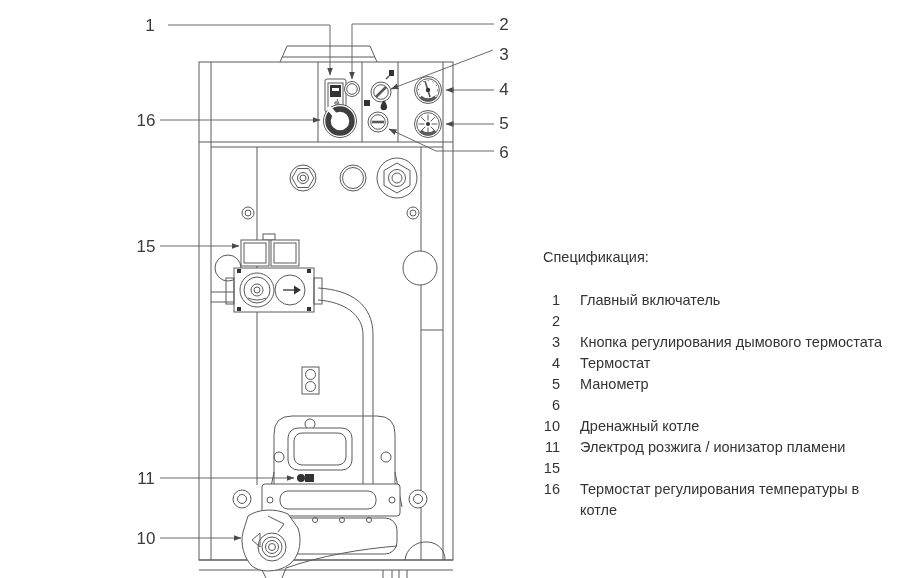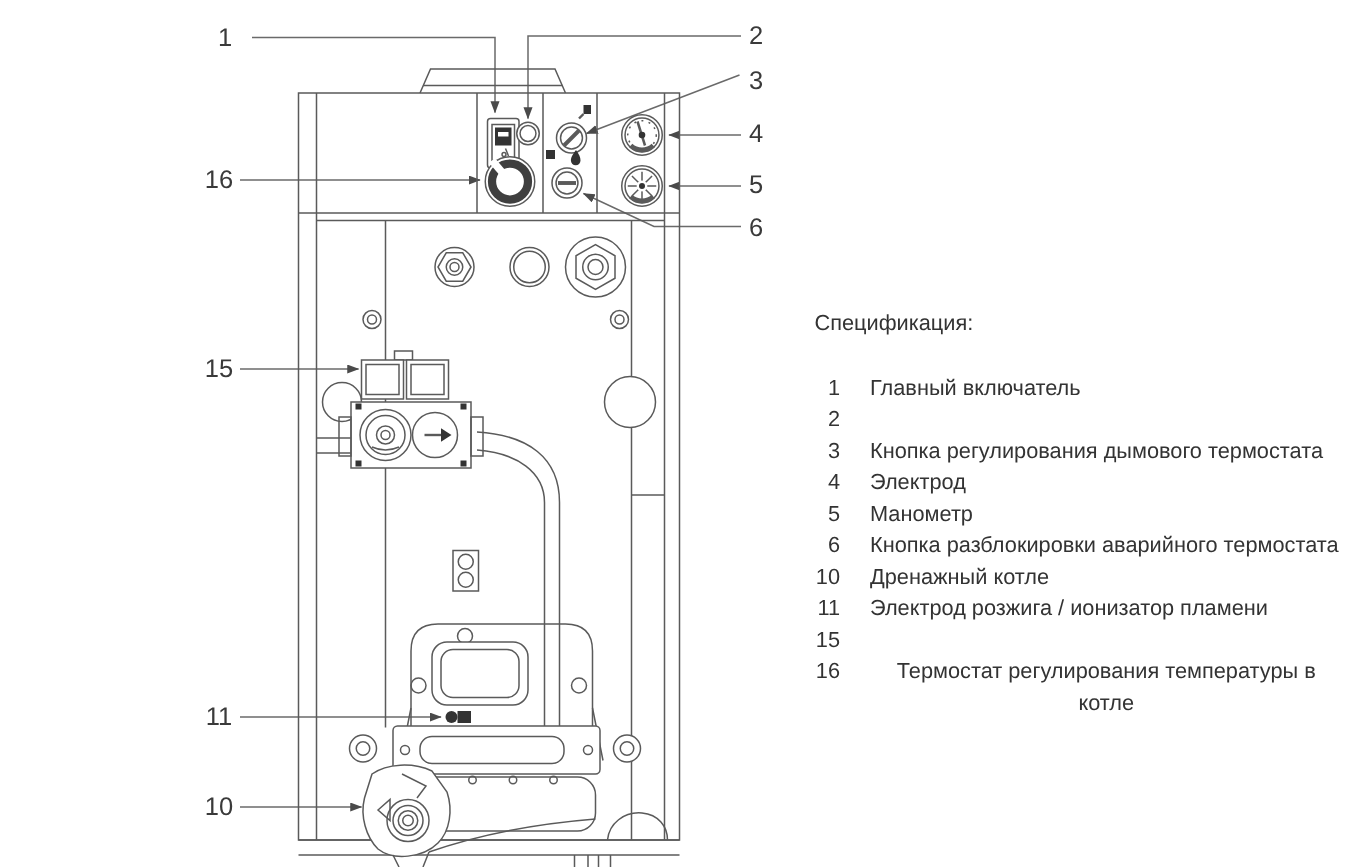--- a/index.html
+++ b/index.html
@@ -19,24 +19,24 @@
   .co-5{left:504px;top:123px}
   .co-6{left:504px;top:152px}
   .co-16{left:146px;top:120px}
   .co-15{left:146px;top:246px}
   .co-11{left:146px;top:478px}
   .co-10{left:146px;top:538px}
   .spec{
     position:absolute;left:543px;top:206px;width:352px;
     font-size:14.5px;color:#333;
   }
-  .spec-title{line-height:21px;margin-bottom:22px;}
+  .spec-title{line-height:21px;margin-bottom:22px;margin-top:41px;}
   .spec-row{display:flex;align-items:flex-start;line-height:21px;}
   .spec-num{width:17px;text-align:right;flex:0 0 17px;}
-  .spec-label{margin-left:20px;white-space:pre-line;text-align:center;}
+  .spec-label{margin-left:20px;white-space:pre-line;}
 </style>
 </head>
 <body>
 
 <div class="canvas">
 
   <svg width="900" height="578" viewBox="0 0 900 578">
     <defs>
       <marker id="arr" markerWidth="9" markerHeight="8" refX="7.5" refY="3" orient="auto" markerUnits="userSpaceOnUse">
         <path d="M0,0 L8,3 L0,6 Z" fill="#4a4a4a"></path>
@@ -281,29 +281,28 @@
     </div>
     <div class="spec-row">
       <span class="spec-num">2</span>
     </div>
     <div class="spec-row">
       <span class="spec-num">3</span>
       <span class="spec-label">Кнопка регулирования дымового термостата</span>
     </div>
     <div class="spec-row">
       <span class="spec-num">4</span>
-      <span class="spec-label">Электрод</span>
+      <span class="spec-label">Термостат</span>
     </div>
     <div class="spec-row">
       <span class="spec-num">5</span>
       <span class="spec-label">Манометр</span>
     </div>
     <div class="spec-row">
       <span class="spec-num">6</span>
-      <span class="spec-label">Кнопка разблокировки аварийного термостата</span>
     </div>
     <div class="spec-row">
       <span class="spec-num">10</span>
       <span class="spec-label">Дренажный котле</span>
     </div>
     <div class="spec-row">
       <span class="spec-num">11</span>
       <span class="spec-label">Электрод розжига / ионизатор пламени</span>
     </div>
     <div class="spec-row">

